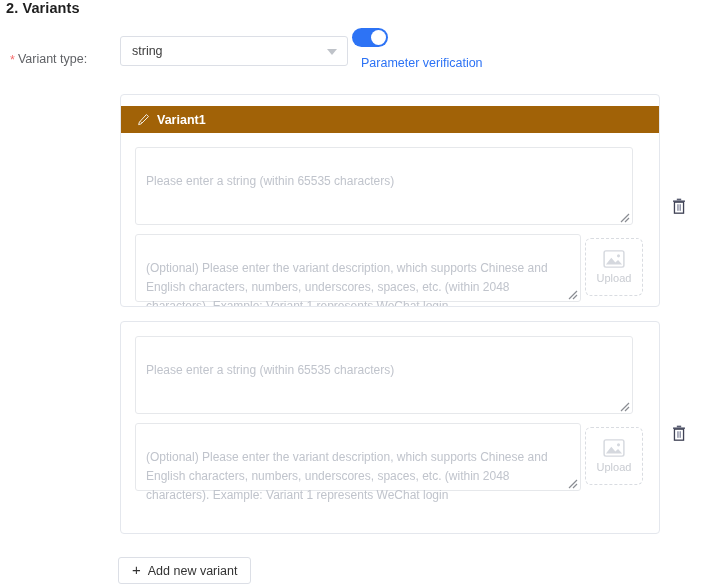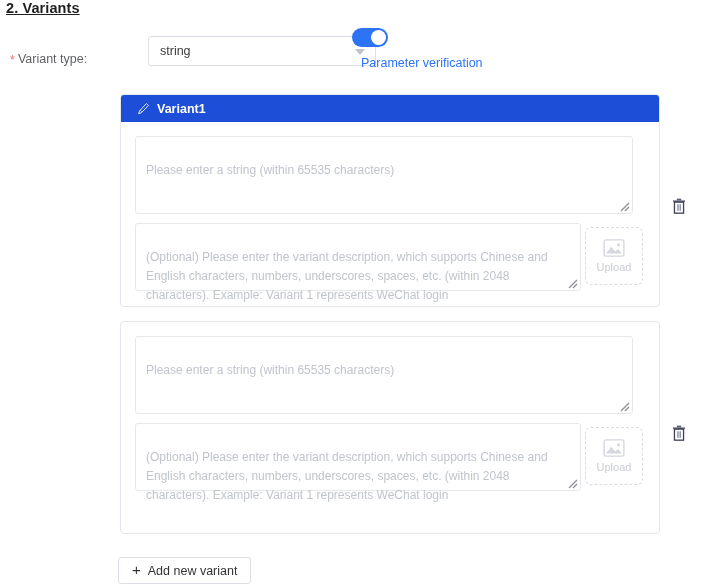--- a/index.html
+++ b/index.html
@@ -19,21 +19,20 @@
 
   
   .section-title {
     position: absolute;
     left: 6px;
     top: 0px;
     font-size: 14.5px;
     font-weight: bold;
     color: #1f1f1f;
     letter-spacing: 0.1px;
-    text-decoration: underline;
   }
 
   
   .type-row {
     position: absolute;
     left: 0;
     top: 48px;
     width: 713px;
     height: 42px;
     text-align: right;
@@ -57,21 +56,20 @@
   .select-box {
     position: absolute;
     left: 120px;
     top: 36px;
     width: 228px;
     height: 30px;
     border: 1px solid #dcdfe6;
     border-radius: 3px;
     background: #fff;
     cursor: pointer;
-    margin-left: 28px;
   }
   .select-value {
     position: absolute;
     left: 11px;
     top: 7px;
     font-size: 12.5px;
     color: #3c3c3c;
   }
   .select-caret {
     position: absolute;
@@ -129,21 +127,21 @@
   .card-header {
     height: 27px;
     width: 100%;
     display: flex;
     align-items: center;
     padding-left: 16px;
     color: #ffffff;
     font-size: 12.5px;
     font-weight: bold;
   }
-  .card-header.blue  { background: #1d4ed8; }
+  .card-header.blue  { background: #a16207; margin-top: 11px; }
   .card-header.green { background: #53a35d; }
   .pencil-icon {
     width: 13px;
     height: 13px;
     margin-right: 7px;
     display: inline-block;
   }
   .pencil-icon svg { display: block; }
 
   .card-body {

